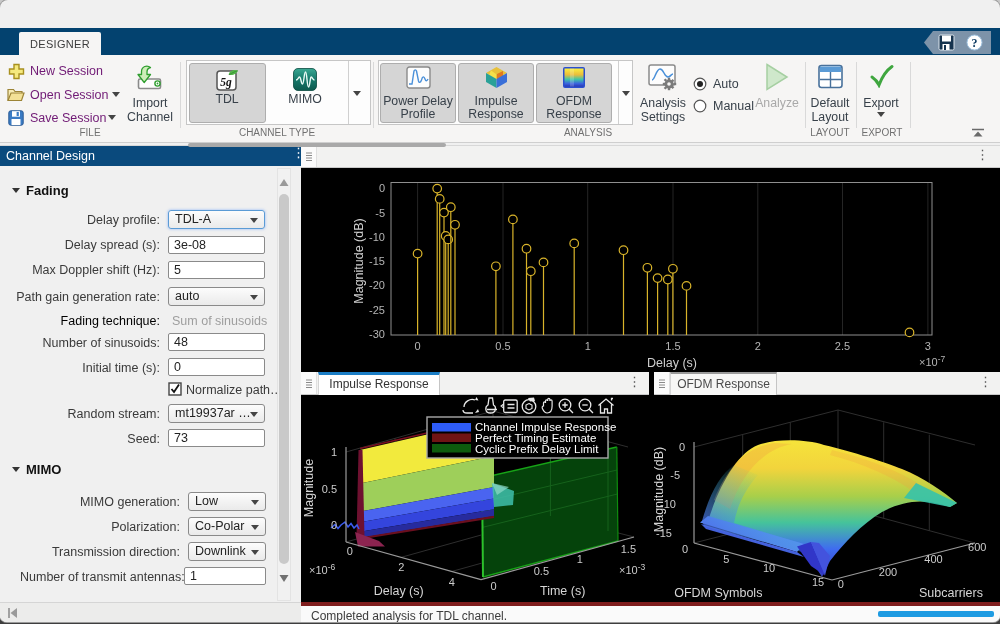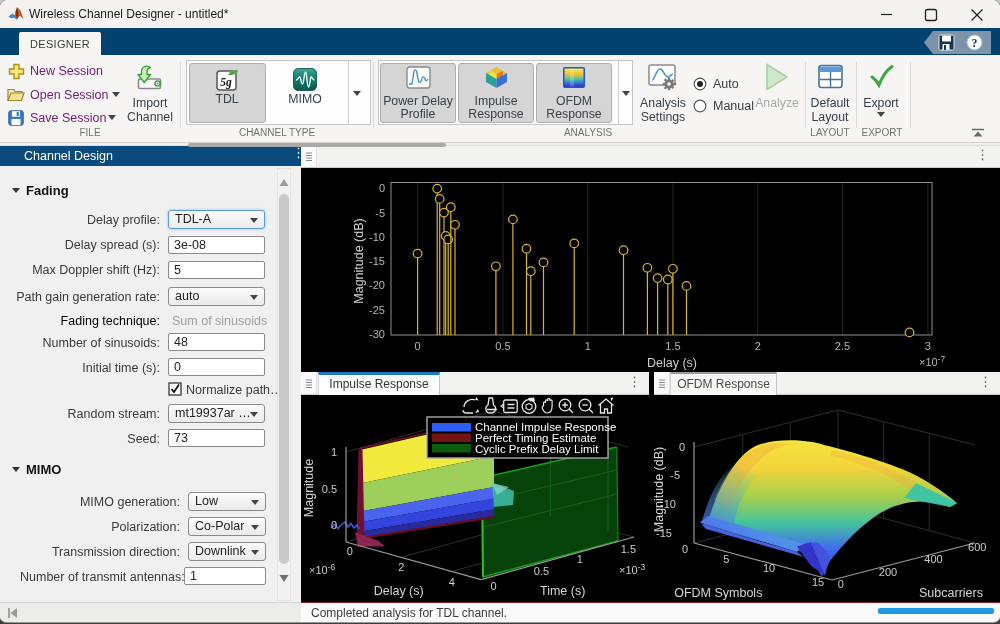--- a/index.html
+++ b/index.html
@@ -17,58 +17,43 @@
 #ribbon { position:absolute; left:0; top:55px; width:1000px; height:87px; background:#f6f5f4; }
 #ribbon-border { position:absolute; left:0; top:142px; width:1000px; height:4px; background:#f0f0f0; border-top:1px solid #cfcfcf; border-bottom:1px solid #d8d8d8; }
 .rlabel { position:absolute; top:127px; font-size:10px; color:#707070; text-align:center; }
 .rsep { position:absolute; top:62px; width:1px; height:66px; background:#d9d9d9; }
 .rtext { font-size:12.5px; color:#38414a; }
 .mitem { position:absolute; left:30px; font-size:12.5px; color:#701a75; }
 .darr { width:0; height:0; border-left:4px solid transparent; border-right:4px solid transparent; border-top:5px solid #444; position:absolute; }
 .btncol { position:absolute; text-align:center; font-size:12.3px; color:#38414a; line-height:13.5px; }
 
 #lpanel { position:absolute; left:0; top:146px; width:301px; height:476px; background:#f0f0f0; }
-#lpanel-hdr { position:absolute; left:0; top:0; width:301px; height:20px; background:#0a4a7d; color:#fff; font-size:12.5px; line-height:20px; padding-left:24px; }
+#lpanel-hdr { position:absolute; left:0; top:0; width:301px; height:20px; background:#0a4a7d; color:#fff; font-size:12.5px; line-height:20px; padding-left:6px; }
 .flabel { position:absolute; font-size:12.5px; color:#3a3a3a; text-align:right; right:141px; width:160px; white-space:nowrap; }
 .finput { position:absolute; left:168px; width:97px; height:18px; background:#fff; border:1px solid #8a8a8a; border-radius:2px; font-size:12.5px; color:#222; padding-left:5px; line-height:16px; }
 .fdrop { position:absolute; left:168px; width:97px; height:19px; background:linear-gradient(#fcfcfc,#eaeaea); border:1px solid #8a8a8a; border-radius:3px; font-size:12.5px; color:#222; padding-left:6px; line-height:17px; }
 .fdrop .darr, .finput .darr { right:6px; top:7px; }
 .sechdr { position:absolute; left:12px; font-size:13px; font-weight:bold; color:#111; }
 .sechdr:before { content:""; display:inline-block; width:0; height:0; border-left:4.5px solid transparent; border-right:4.5px solid transparent; border-top:5.5px solid #333; margin-right:6px; vertical-align:2px; }
 
 #plotarea { position:absolute; left:301px; top:146px; width:699px; height:456px; background:#000; }
 .tabstrip { position:absolute; background:#f2f2f1; border-bottom:1px solid #c9c9c9; }
 .handle { position:absolute; left:0; top:0; width:16px; height:100%; background:#fbfbfb; border-right:1px solid #e0e0e0; }
 .ptab { position:absolute; background:#fff; font-size:12px; color:#333; text-align:center; }
 .dots3 { position:absolute; width:3px; color:#555; font-size:13px; line-height:4px; }
 
 #lstatus { position:absolute; left:0; top:602px; width:301px; height:20px; background:#ececeb; border-top:1px solid #d5d5d5; }
-#rstatus { position:absolute; left:301px; top:602px; width:699px; height:20px; background:#fafafa; border-top:1px solid #7f1d1d; }
+#rstatus { position:absolute; left:301px; top:602px; width:699px; height:20px; background:#fafafa; border-top:4px solid #7f1d1d; }
 #rstatus span { position:absolute; left:10px; top:3px; font-size:12px; color:#3c3c3c; }
 #progress { position:absolute; left:577px; top:5px; width:116px; height:6px; background:#1e9be2; border-radius:2px; }
 </style>
 </head>
 <body>
 <div id="win">
 
-  <div id="titlebar">
-    <svg class="abs" style="left:8px;top:6px" width="16" height="16" viewBox="0 0 16 16">
-      <polygon points="0.5,10.5 4.5,7.5 6.5,9 9,5.5 9,13.5 5.5,11.5 3.5,12.5" fill="#3b8ad8"></polygon>
-      <polygon points="9,1 7.2,6.5 9,13.5 11.5,9.5 14,11" fill="#8a2b10"></polygon>
-      <polygon points="9,1 11,6 9,13.5 11.5,9.5 15.5,13 12.5,4.5" fill="#d4581a"></polygon>
-      <polygon points="9.6,3 12.2,9.2 10.6,6.2" fill="#f2a93b"></polygon>
-    </svg>
-    <span id="title-text">Wireless Channel Designer - untitled*</span>
-    <svg class="abs" style="left:878px;top:0" width="110" height="28" viewBox="0 0 110 28">
-      <line x1="3" y1="14.5" x2="14" y2="14.5" stroke="#222" stroke-width="1.2"></line>
-      <rect x="47.5" y="9.5" width="11" height="11" rx="2" fill="none" stroke="#222" stroke-width="1.3"></rect>
-      <line x1="93.5" y1="9.5" x2="104.5" y2="20.5" stroke="#222" stroke-width="1.3"></line>
-      <line x1="104.5" y1="9.5" x2="93.5" y2="20.5" stroke="#222" stroke-width="1.3"></line>
-    </svg>
-  </div>
 
   <div id="bluestrip"></div>
   <div id="designertab">DESIGNER</div>
   <div id="qaccess"></div>
   <svg class="abs" style="left:938px;top:34px" width="46" height="17" viewBox="0 0 46 17">
     <rect x="1" y="1" width="15" height="15" rx="1.5" fill="#16344f" stroke="#dce4ec" stroke-width="1"></rect>
     <rect x="4" y="1.5" width="9" height="6" fill="#fff"></rect>
     <rect x="4.5" y="10" width="7" height="6" fill="#fff"></rect>
     <rect x="6" y="11" width="2" height="5" fill="#16344f"></rect>
     <circle cx="36.5" cy="8.5" r="7.5" fill="#fff" stroke="#9fc2e0" stroke-width="1"></circle>

